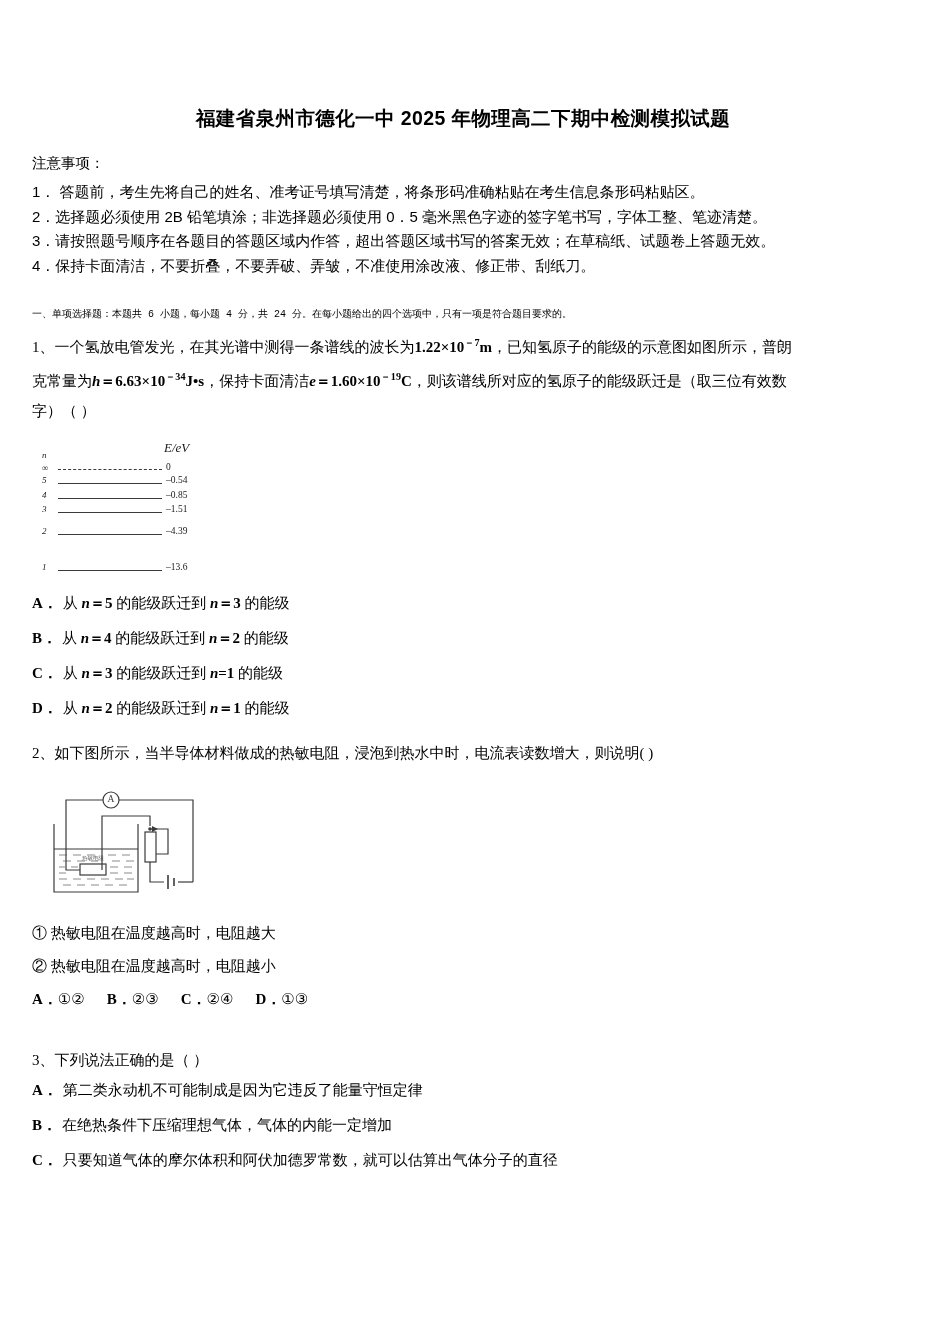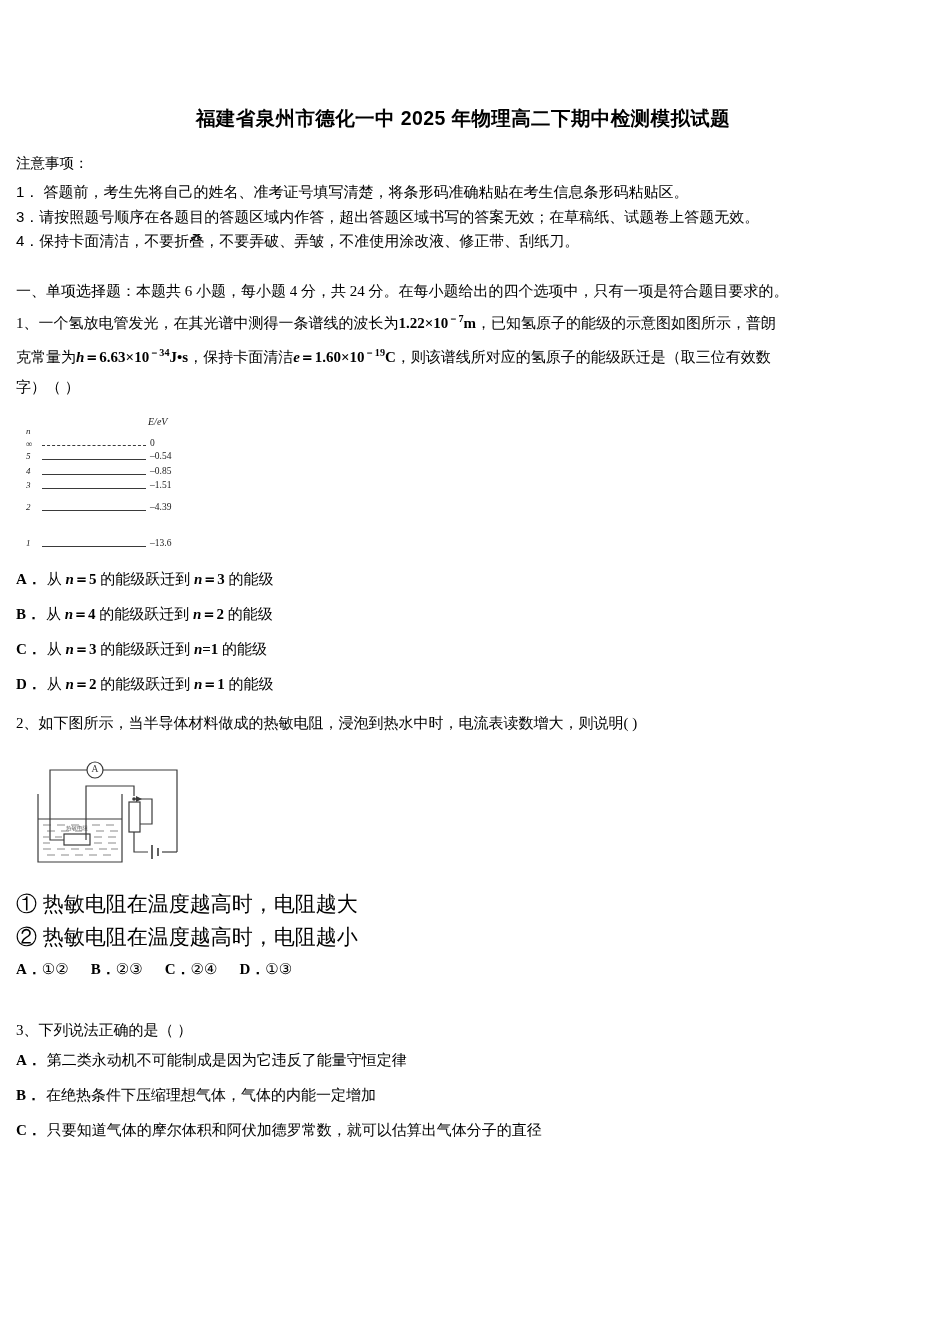--- a/index.html
+++ b/index.html
@@ -12,21 +12,21 @@
     height: 1344px;
     font-family: "Liberation Serif", "DejaVu Serif", serif;
     color: #000000;
     position: relative;
     overflow: hidden;
   }
   .page {
     width: 926px;
     height: 1344px;
     box-sizing: border-box;
-    padding: 0 16px;
+    padding: 0 32px;
     position: relative;
   }
   .doc-title {
     text-align: center;
     font-weight: bold;
     font-size: 19.5px;
     letter-spacing: 0.4px;
     padding-top: 105px;
     margin: 0 0 22px 0;
     font-family: "Liberation Sans", "DejaVu Sans", sans-serif;
@@ -41,24 +41,24 @@
     padding: 0;
     list-style: none;
   }
   .notice-list li {
     font-size: 15px;
     line-height: 24.5px;
     font-family: "Liberation Sans", "DejaVu Sans", sans-serif;
     white-space: nowrap;
   }
   .section-head {
-    font-size: 15px;
+    font-size: 10px;
     line-height: 26px;
     margin-top: 24px;
-    font-family: Liberation Serif, serif;
+    font-family: Liberation Mono, monospace;
     white-space: nowrap;
   }
   .q-stem {
     font-size: 15px;
     line-height: 30px;
     font-family: "Liberation Serif", "DejaVu Serif", serif;
   }
   .q-stem.tight {
     line-height: 26px;
     margin-top: 31px;
@@ -86,36 +86,36 @@
     margin-right: 5px;
   }
   .opt-row {
     font-size: 15px;
     line-height: 33px;
     font-family: "Liberation Serif", "DejaVu Serif", serif;
   }
   .opt-row .lab { font-weight: bold; }
   .opt-row .grp { margin-right: 22px; }
   .numopt {
-    font-size: 21px;
+    font-size: 15px;
     line-height: 33px;
-    font-family: Liberation Sans, sans-serif;
+    font-family: Liberation Serif, serif;
   }
 
   
   .fig-energy {
     position: relative;
     width: 200px;
     height: 140px;
     margin: 14px 0 6px 8px;
     font-family: "Liberation Serif", "DejaVu Serif", serif;
   }
   .fig-energy .axlabel {
     position: absolute;
-    font-size: 10px;
+    font-size: 13px;
     font-style: italic;
     color: #1a1a1a;
   }
   .fig-energy .nlab {
     position: absolute;
     font-size: 9px;
     font-style: italic;
     left: 2px;
     color: #1a1a1a;
   }
@@ -148,20 +148,21 @@
 <body>
 
 <div class="page">
 
   <h1 class="doc-title">福建省泉州市德化一中 2025 年物理高二下期中检测模拟试题</h1>
 
   <div class="notice-head">注意事项：</div>
 
   <ul class="notice-list">
     <li>1．  答题前，考生先将自己的姓名、准考证号填写清楚，将条形码准确粘贴在考生信息条形码粘贴区。</li>
+    <li>2．选择题必须使用 2B 铅笔填涂；非选择题必须使用 0．5 毫米黑色字迹的签字笔书写，字体工整、笔迹清楚。</li>
     <li>3．请按照题号顺序在各题目的答题区域内作答，超出答题区域书写的答案无效；在草稿纸、试题卷上答题无效。</li>
     <li>4．保持卡面清洁，不要折叠，不要弄破、弄皱，不准使用涂改液、修正带、刮纸刀。</li>
   </ul>
 
   <div class="section-head">一、单项选择题：本题共 6 小题，每小题 4 分，共 24 分。在每小题给出的四个选项中，只有一项是符合题目要求的。</div>
 
   <div class="q-stem">
     <span>1、一个氢放电管发光，在其光谱中测得一条谱线的波长为</span><span class="mathb">1.22×10</span><sup class="exp">－7</sup><span class="mathb">m</span><span>，已知氢原子的能级的示意图如图所示，普朗</span>
   </div>
 
@@ -209,21 +210,21 @@
   </div>
 
   <div class="opt">
     <span class="lab">C．</span><span>从 </span><span class="mathi mathb">n</span><span class="mathb">＝3</span><span> 的能级跃迁到 </span><span class="mathi mathb">n</span><span class="mathb">=1</span><span> 的能级</span>
   </div>
 
   <div class="opt">
     <span class="lab">D．</span><span>从 </span><span class="mathi mathb">n</span><span class="mathb">＝2</span><span> 的能级跃迁到 </span><span class="mathi mathb">n</span><span class="mathb">＝1</span><span> 的能级</span>
   </div>
 
-  <div class="q-stem tight" style="margin-top:8px;">2、如下图所示，当半导体材料做成的热敏电阻，浸泡到热水中时，电流表读数增大，则说明(  )</div>
+  <div class="q-stem tight" style="margin-top:14px;">2、如下图所示，当半导体材料做成的热敏电阻，浸泡到热水中时，电流表读数增大，则说明(  )</div>
 
   <div class="fig-circuit">
     <svg width="170" height="125" viewBox="0 0 170 125">
       <g fill="none" stroke="#3a3a3a" stroke-width="1.2">
 
         <path d="M8,42 L8,110 L92,110 L92,42"></path>
 
         <line x1="8" y1="67" x2="92" y2="67"></line>
 
         <path d="M20,58 L20,18 L57,18"></path>

